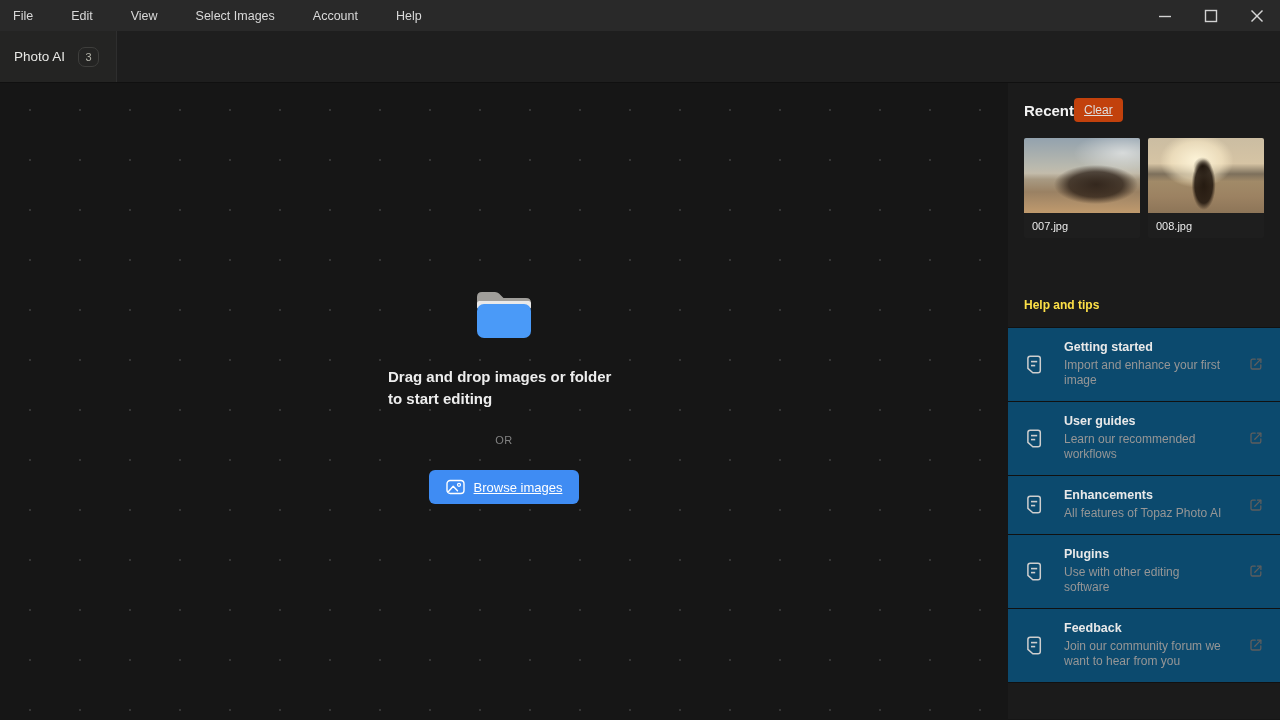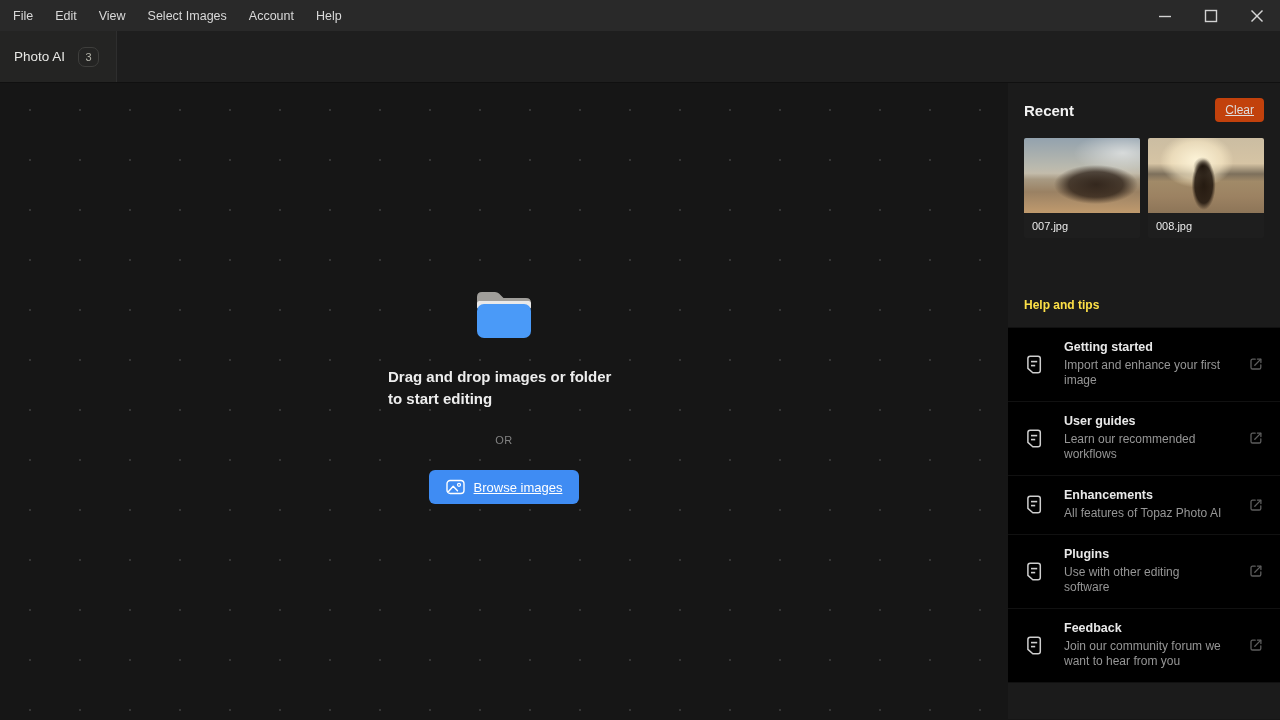--- a/index.html
+++ b/index.html
@@ -1,21 +1,21 @@
 <!DOCTYPE html>
 <html><head>
 <meta charset="utf-8">
 <style>
   * { margin:0; padding:0; box-sizing:border-box; }
   html,body { width:1280px; height:720px; overflow:hidden; background:#161616;
               font-family:"Liberation Sans", sans-serif; -webkit-font-smoothing:antialiased; }
 
   
   .titlebar { height:31px; background:#292929; display:flex; align-items:stretch; justify-content:space-between; }
-  .menu { display:flex; align-items:stretch; padding-left:2px; }
+  .menu { display:flex; align-items:stretch; padding-left:2px;gap:16px; }
   .menu-item { display:flex; align-items:center; padding:0 11px; font-size:12.5px; color:#d9d9d9; cursor:default; }
   .win-controls { display:flex; align-items:stretch; }
   .win-btn { width:46px; display:flex; align-items:center; justify-content:center; }
 
   
   .tabbar { height:52px; background:#1e1e1e; display:flex; align-items:stretch; border-bottom:1px solid #101010; }
   .tab { width:117px; background:#242423; border-right:1px solid #2e2e2e; display:flex; align-items:center; padding:0 14px; }
   .tab-label { font-size:13.5px; color:#e8e8e5; }
   .tab-badge { margin-left:13px; min-width:21px; height:20px; border:1px solid #3e3e3c; border-radius:7px;
                display:flex; align-items:center; justify-content:center; font-size:11px; color:#b4b4aa; }
@@ -29,21 +29,21 @@
   .drop-content { display:flex; flex-direction:column; align-items:center; margin-top:-14px; }
   .folder-icon { margin-bottom:26px; }
   .drop-title { width:232px; text-align:left; font-size:15px; font-weight:bold; color:#ededed; line-height:22px; }
   .or-label { margin-top:24px; font-size:11px; color:#828282; letter-spacing:0.4px; }
   .browse-btn { margin-top:24px; height:34px; background:#3f8cf3; border:none; border-radius:6px;
                 display:flex; align-items:center; gap:9px; padding:0 17px; cursor:pointer; }
   .browse-btn span { color:#ffffff; font-size:13px;text-decoration:underline; }
 
   
   .sidebar { width:272px; background:#1b1b1b; display:flex; flex-direction:column; }
-  .recent-header { display:flex; align-items:center; justify-content:space-between; padding:15px 16px 14px 16px; }
+  .recent-header { display:flex; align-items:center; padding:15px 16px 14px 16px; }
   .recent-title { font-size:15px; font-weight:bold; color:#f2f2f2; }
   .clear-btn { background:#c2410c; border:none; border-radius:4px; color:#dedede; font-size:12px;
                padding:5px 10px; cursor:pointer;text-decoration:underline; }
   .thumbs { display:flex; gap:8px; padding:2px 6px 0 16px; }
   .thumb-card { width:116px; background:#202020; border-radius:2px; overflow:hidden; cursor:pointer; }
   .thumb-img { width:116px; height:75px; }
   .thumb-img.t0 {
     background:
       radial-gradient(ellipse 60px 28px at 62% 62%, rgba(40,28,20,0.9) 0%, rgba(40,28,20,0.75) 45%, rgba(40,28,20,0) 70%),
       radial-gradient(ellipse 70px 30px at 85% 20%, rgba(255,255,255,0.55) 0%, rgba(255,255,255,0) 70%),
@@ -53,21 +53,21 @@
     background:
       radial-gradient(ellipse 16px 34px at 48% 62%, rgba(30,20,12,0.95) 0%, rgba(30,20,12,0.85) 55%, rgba(30,20,12,0) 75%),
       radial-gradient(circle 11px at 47% 38%, rgba(30,20,12,0.9) 0%, rgba(30,20,12,0) 85%),
       radial-gradient(ellipse 46px 34px at 42% 30%, rgba(255,246,219,0.95) 0%, rgba(255,240,205,0.55) 55%, rgba(255,240,205,0) 80%),
       linear-gradient(180deg, #cbbda2 0%, #d6c4a4 34%, #7d705c 48%, #a18a68 58%, #9c8262 78%, #8d7558 100%);
   }
   .thumb-label { height:25px; display:flex; align-items:center; padding:0 8px; font-size:11px; color:#ebebeb; background:#1e1e1e; }
 
   .help-title { margin-top:60px; padding:0 16px; font-size:12px; font-weight:bold; color:#fde047; }
   .help-list { margin-top:15px; border-top:1px solid #111111; }
-  .help-item { background:#000000; border-bottom:1px solid #111111; padding:12px 16px 13px 16px;
+  .help-item { background:#0c4a6e; border-bottom:1px solid #111111; padding:12px 16px 13px 16px;
                display:flex; align-items:flex-start; cursor:pointer; }
   .help-item .doc-wrap { width:20px; display:flex; justify-content:center; flex:none; align-self:center; }
   .help-text { flex:1; margin-left:20px; margin-right:8px; }
   .help-item-title { font-size:12.5px; font-weight:bold; color:#e9e9e9; margin-bottom:4px; }
   .help-item-desc { font-size:12px; color:#969696; line-height:15px; max-width:160px; }
   .ext-wrap { flex:none; align-self:center; display:flex; }
 </style>
 </head>
 <body>
 

